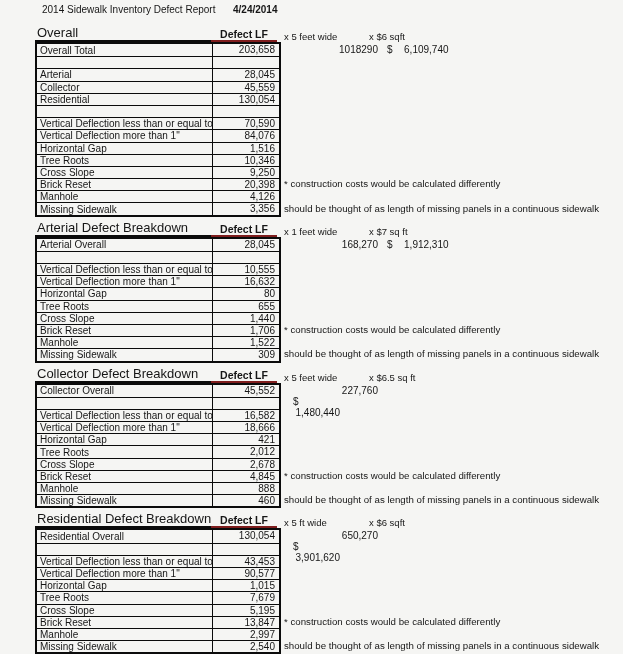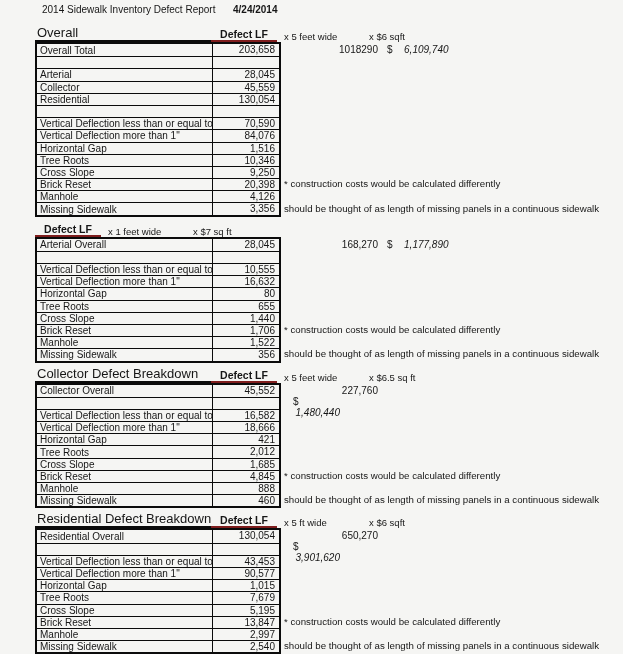--- a/index.html
+++ b/index.html
@@ -34,21 +34,21 @@
   .t-row:first-child { border-top: none; }
   .cell.lab { width: 176px; height: 100%; display: flex; align-items: center;
               padding-left: 3px; border-right: 1px solid #0b0b0b;
               overflow: hidden; white-space: nowrap; }
   .cell.val { width: 66px; padding-right: 4px; text-align: right; white-space: nowrap; }
 
   .right-item { position: absolute; left: 249px; height: 12.2px;
                 display: flex; align-items: flex-start; font-size: 10px; white-space: nowrap; }
   .right-total .w-total { width: 94px; text-align: right; }
   .right-total .cur { margin-left: 9px; }
-  .right-total .c-total { width: 56px; text-align: right; font-style: italic; }
+  .right-total .c-total { width: 56px; text-align: right; }
   .right-item.note { font-size: 9.7px; }
 </style>
 </head>
 <body>
 
 <div class="page">
   <div class="report-header">
     <span class="r-title">2014 Sidewalk Inventory Defect Report</span>
     <span class="r-date">4/24/2014</span>
   </div>
@@ -124,20 +124,21 @@
             <div class="cur">$</div>
             <div class="c-total">6,109,740</div>
           </div>
           <div class="right-item note" style="top: 136.2px;">* construction costs would be calculated differently</div>
           <div class="right-item note" style="top: 160.6px;">should be thought of as length of missing panels in a continuous sidewalk</div>
         </div>
   </section>
 
   <section class="section">
     <div class="sec-header">
+      <div class="h-label">Arterial Defect Breakdown</div>
       <div class="h-value">Defect LF</div>
       <div class="h-width">x 1 feet wide</div>
       <div class="h-cost">x $7 sq ft</div>
     </div>
     <div class="sec-body">
       <div class="tbl">
             <div class="t-row">
               <div class="cell lab">Arterial Overall</div>
               <div class="cell val">28,045</div>
             </div>
@@ -168,27 +169,27 @@
             <div class="t-row">
               <div class="cell lab">Brick Reset</div>
               <div class="cell val">1,706</div>
             </div>
             <div class="t-row">
               <div class="cell lab">Manhole</div>
               <div class="cell val">1,522</div>
             </div>
             <div class="t-row">
               <div class="cell lab">Missing Sidewalk</div>
-              <div class="cell val">356</div>
+              <div class="cell val">309</div>
             </div>
           </div>
     <div class="right-item right-total" style="top: 2px;">
             <div class="w-total">168,270</div>
             <div class="cur">$</div>
-            <div class="c-total">1,177,890</div>
+            <div class="c-total">1,912,310</div>
           </div>
           <div class="right-item note" style="top: 87.4px;">* construction costs would be calculated differently</div>
           <div class="right-item note" style="top: 111.8px;">should be thought of as length of missing panels in a continuous sidewalk</div>
         </div>
   </section>
 
   <section class="section">
     <div class="sec-header">
       <div class="h-label">Collector Defect Breakdown</div>
       <div class="h-value">Defect LF</div>
@@ -216,21 +217,21 @@
             <div class="t-row">
               <div class="cell lab">Horizontal Gap</div>
               <div class="cell val">421</div>
             </div>
             <div class="t-row">
               <div class="cell lab">Tree Roots</div>
               <div class="cell val">2,012</div>
             </div>
             <div class="t-row">
               <div class="cell lab">Cross Slope</div>
-              <div class="cell val">1,685</div>
+              <div class="cell val">2,678</div>
             </div>
             <div class="t-row">
               <div class="cell lab">Brick Reset</div>
               <div class="cell val">4,845</div>
             </div>
             <div class="t-row">
               <div class="cell lab">Manhole</div>
               <div class="cell val">888</div>
             </div>
             <div class="t-row">

